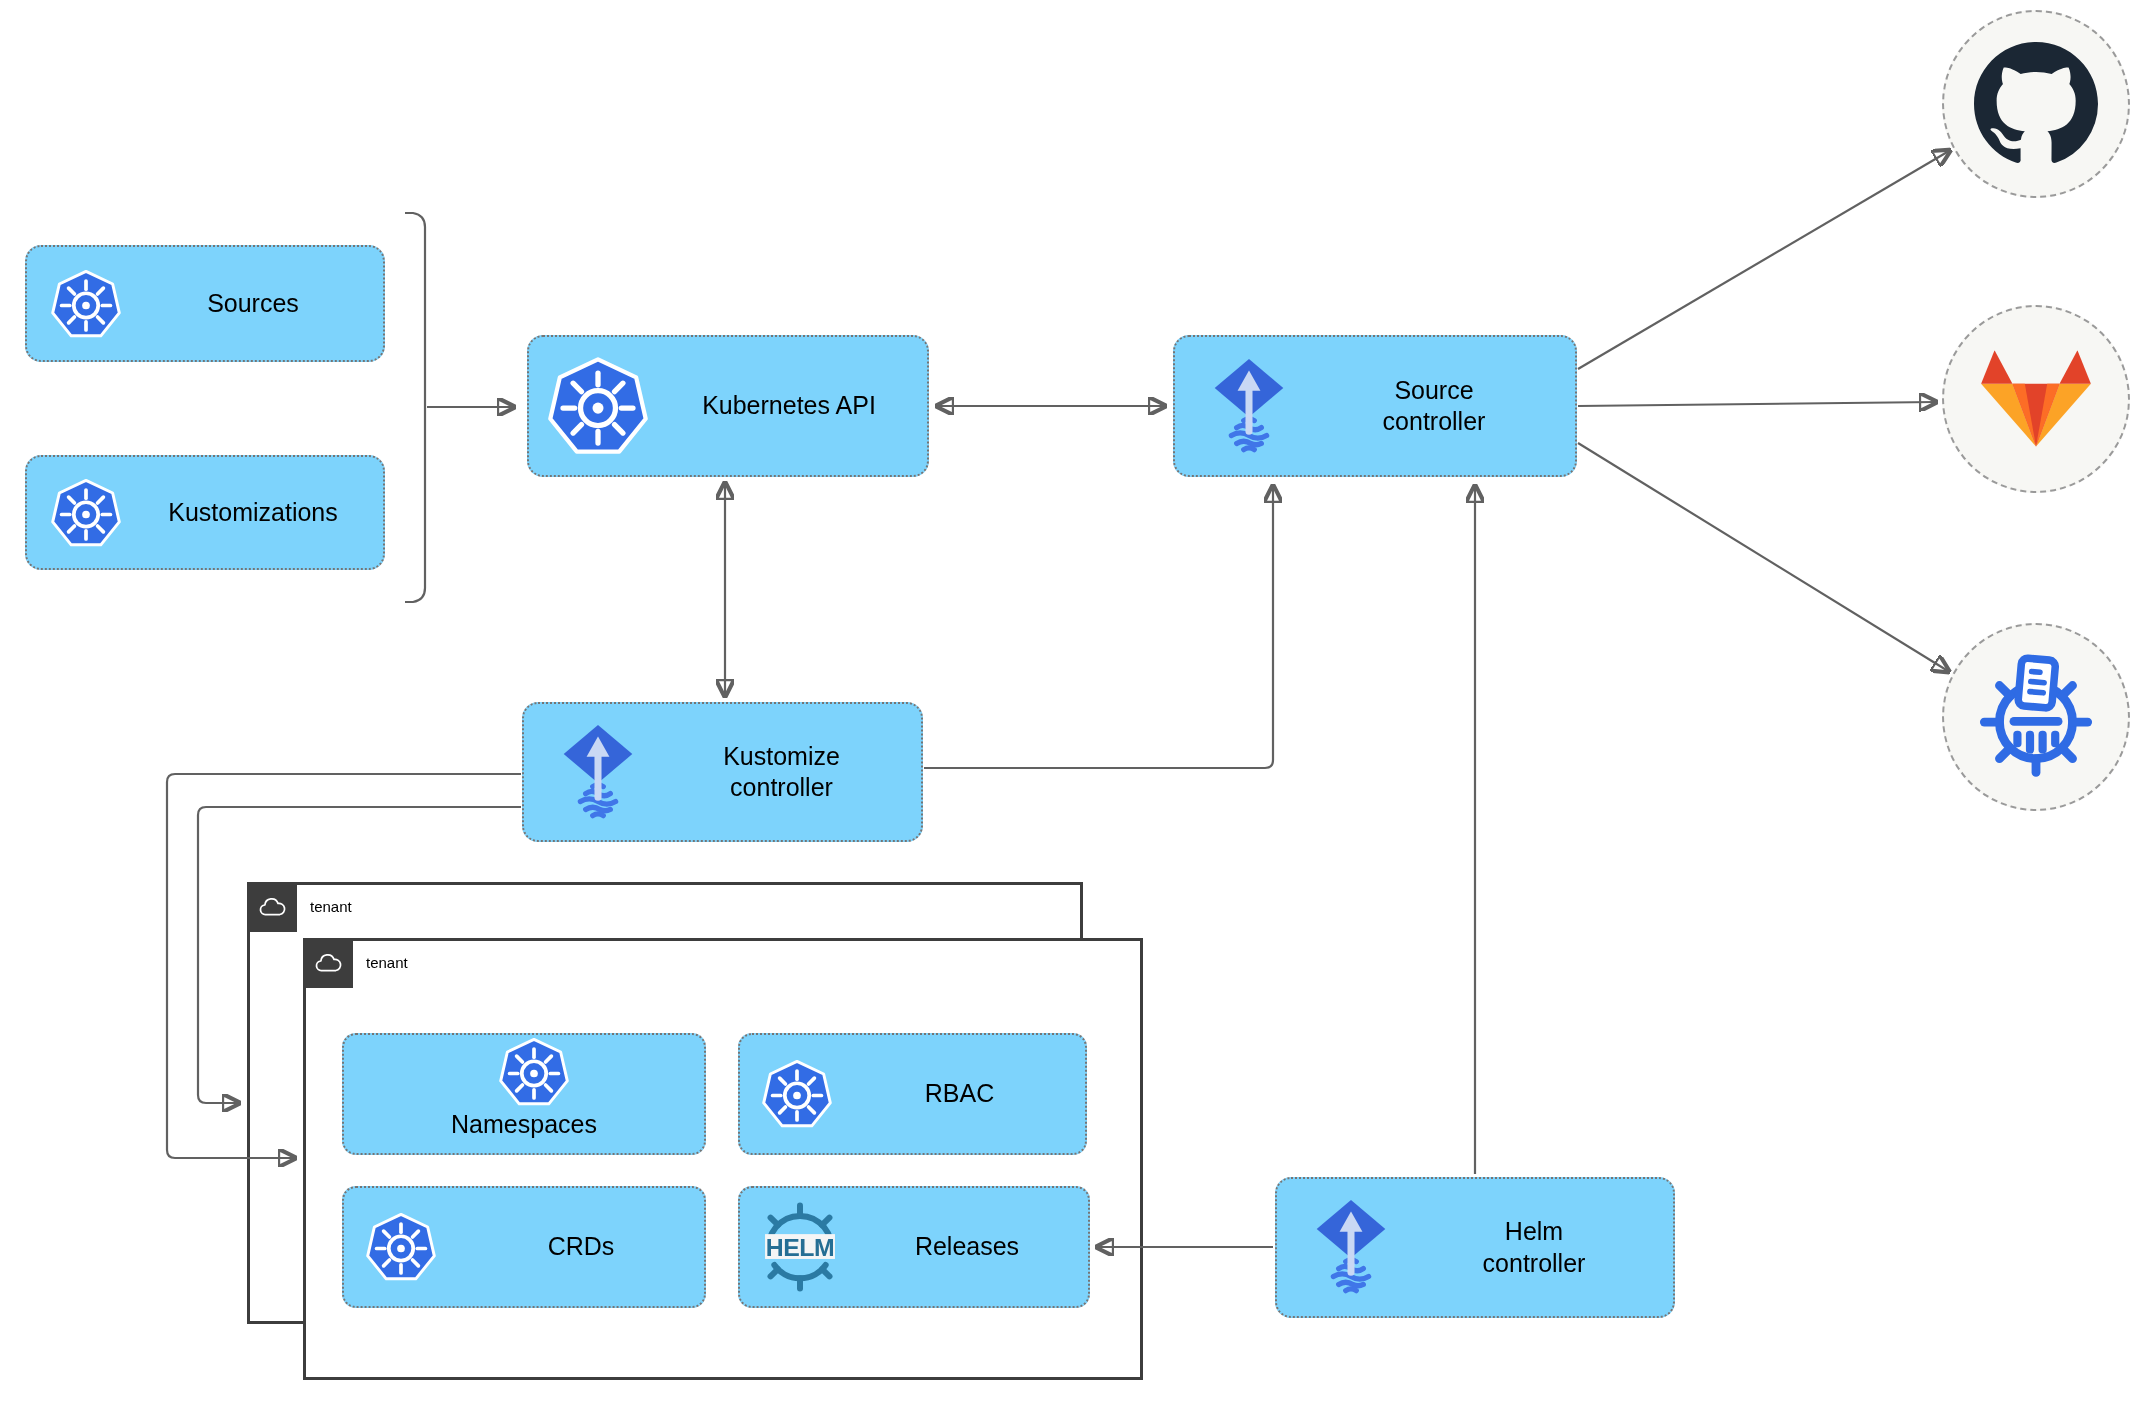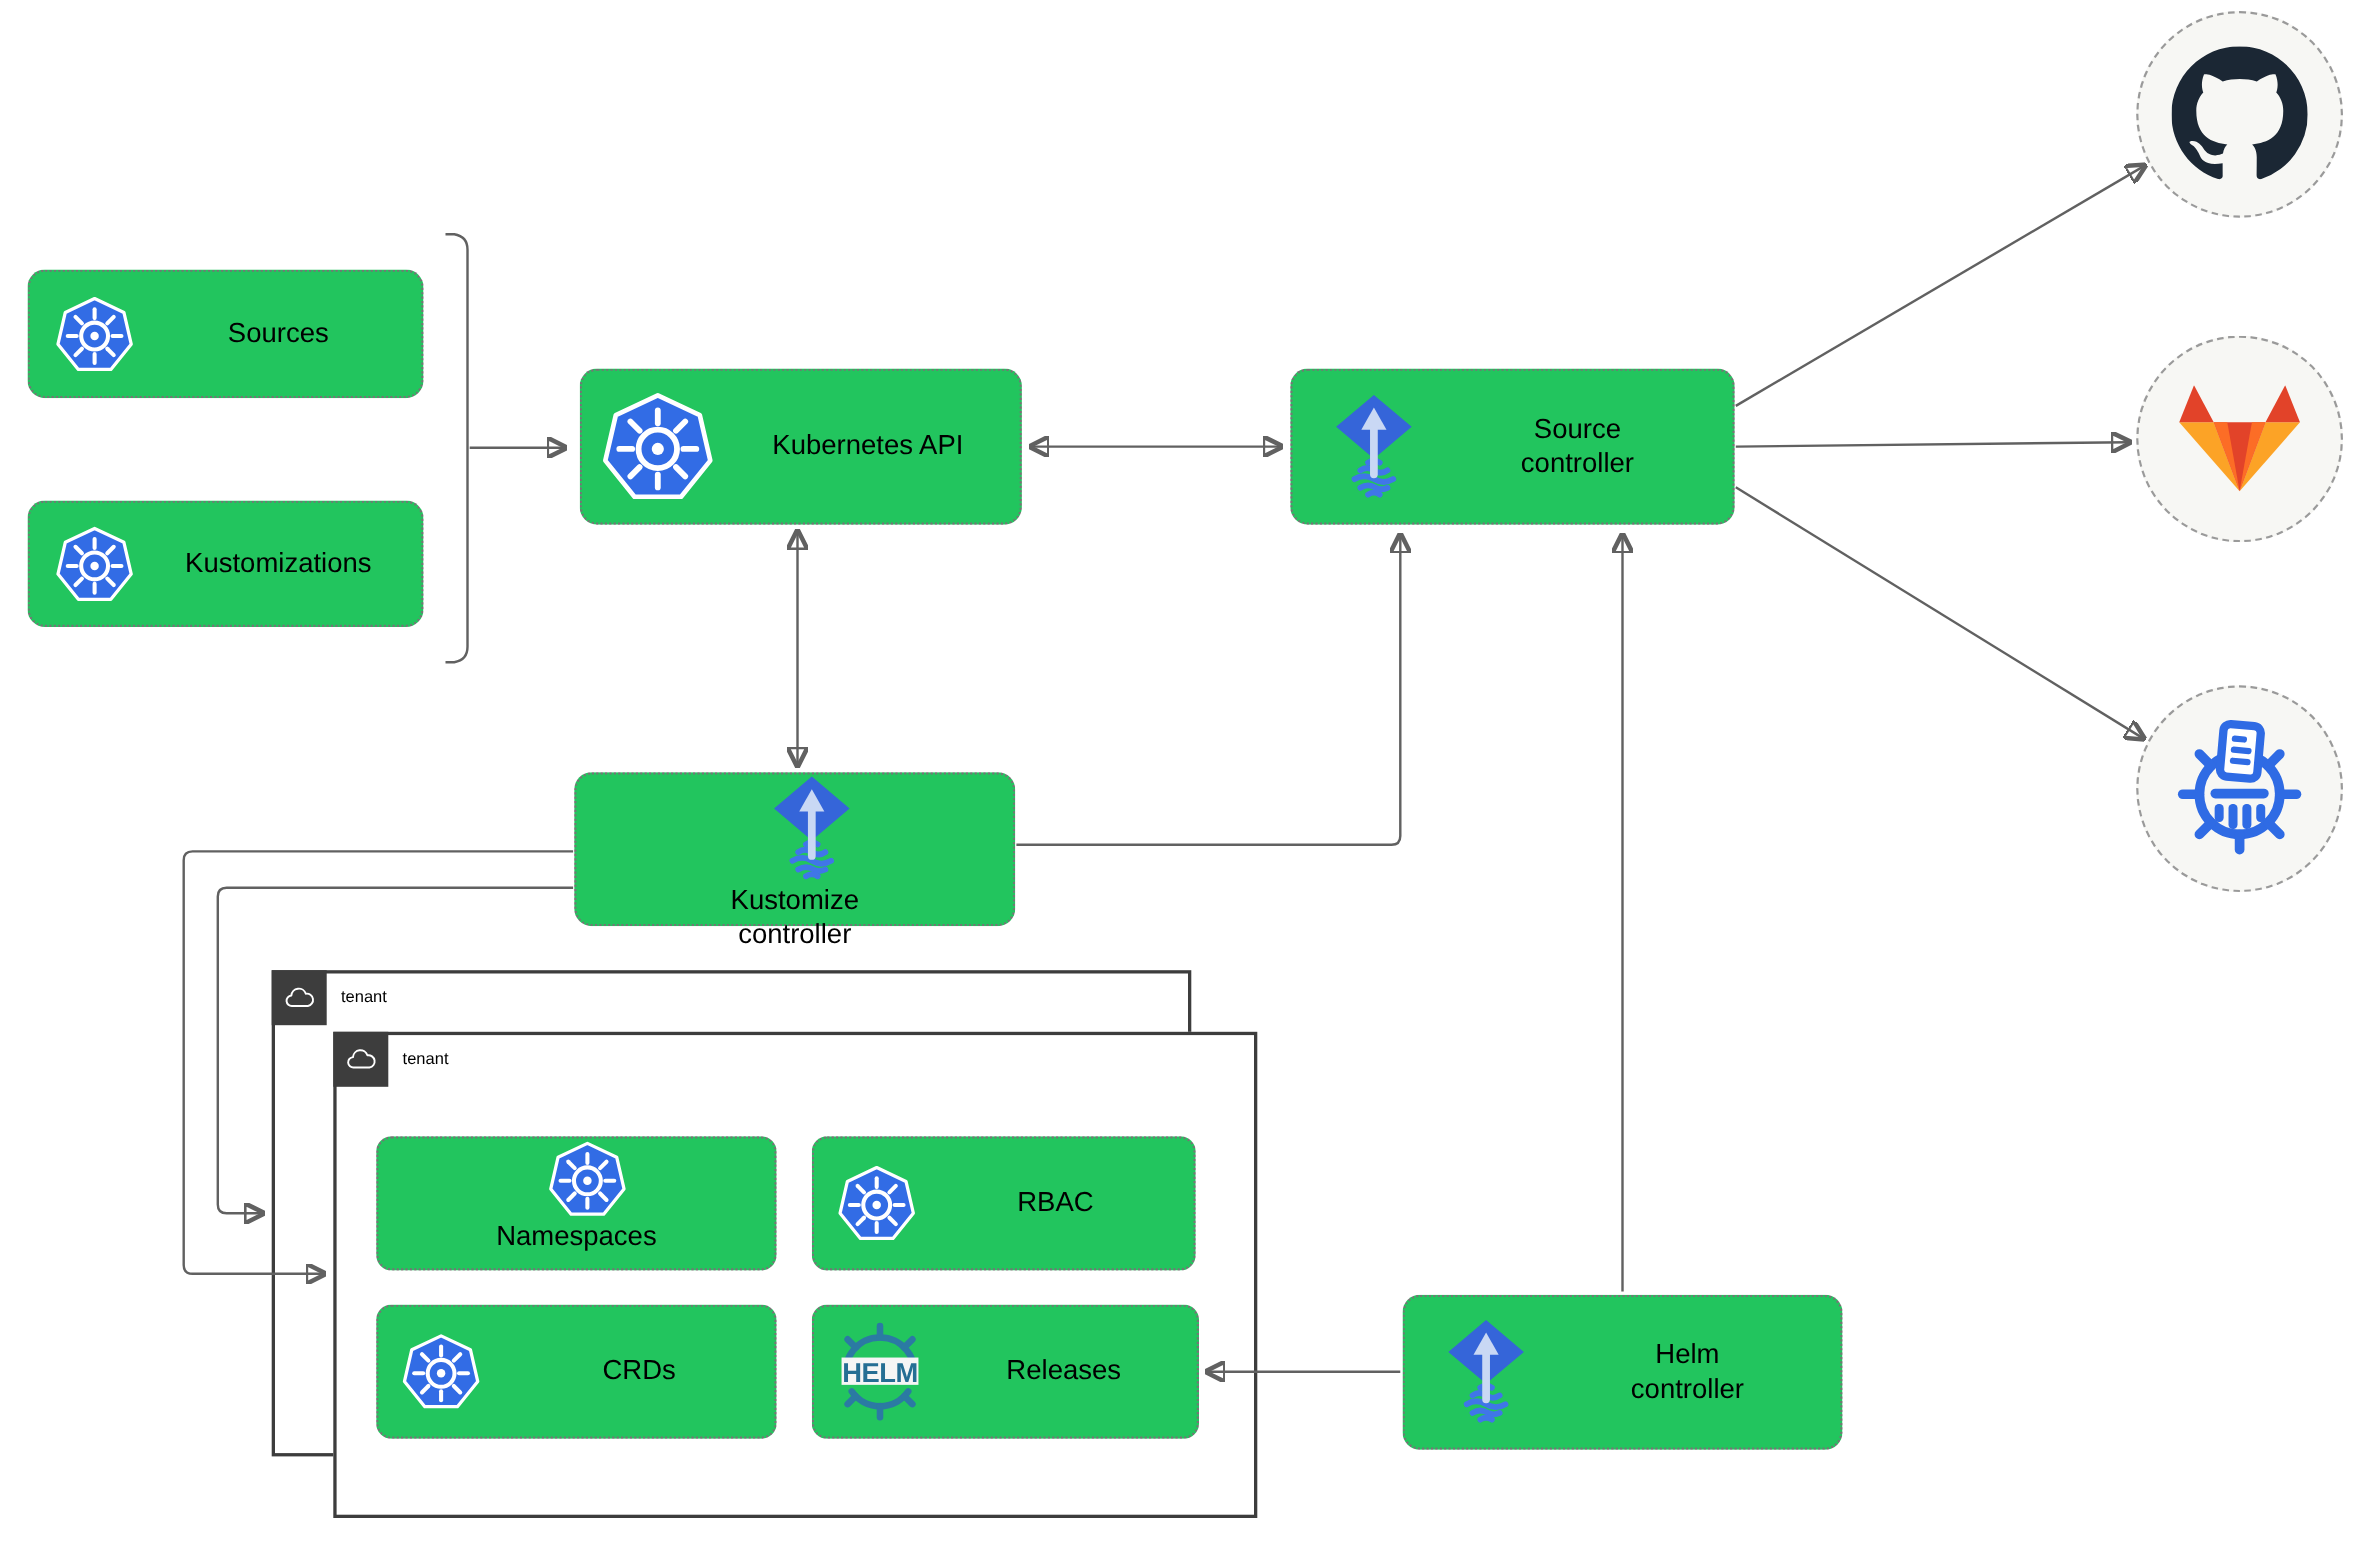--- a/index.html
+++ b/index.html
@@ -1,19 +1,19 @@
 <!DOCTYPE html>
 <html><head>
 <meta charset="utf-8">
 <style>
   html,body{margin:0;padding:0;background:#ffffff;}
   .canvas{position:relative;width:2144px;height:1407px;background:#ffffff;
           font-family:"Liberation Sans",sans-serif;overflow:hidden;}
   
-  .node{position:absolute;box-sizing:border-box;background:#22c55e;
+  .node{position:absolute;box-sizing:border-box;background:#7dd3fc;
         border:2px dotted #757575;border-radius:16px;
         display:flex;align-items:center;}
   .node .ic{flex:0 0 auto;}
   .node .lbl{flex:1 1 auto;text-align:center;color:#000;font-size:25px;
              line-height:1.25;white-space:pre-line;}
   .lbl-big{font-size:27px;}
   
   .tenant{position:absolute;box-sizing:border-box;background:#ffffff;
           border:3px solid #3d3d3d;}
   .tenant-header{position:absolute;left:-3px;top:-3px;width:50px;height:50px;
@@ -167,21 +167,21 @@
   </div>
 
   <div class="node" style="left:1173px;top:335px;width:404px;height:142px;">
     <svg class="ic" style="margin-left:30px" width="88" height="99" viewBox="0 0 100 112">
         <use href="#sym-flux"></use>
       </svg>
     <div class="lbl">Source
 controller</div>
   </div>
 
-  <div class="node" style="left:522px;top:702px;width:401px;height:140px;flex-direction:column;">
+  <div class="node" style="left:522px;top:702px;width:401px;height:140px;">
     <svg class="ic" style="margin-left:30px" width="88" height="99" viewBox="0 0 100 112">
         <use href="#sym-flux"></use>
       </svg>
     <div class="lbl">Kustomize
 controller</div>
   </div>
 
   <div class="node" style="left:1275px;top:1177px;width:400px;height:141px;">
     <svg class="ic" style="margin-left:30px" width="88" height="99" viewBox="0 0 100 112">
         <use href="#sym-flux"></use>

